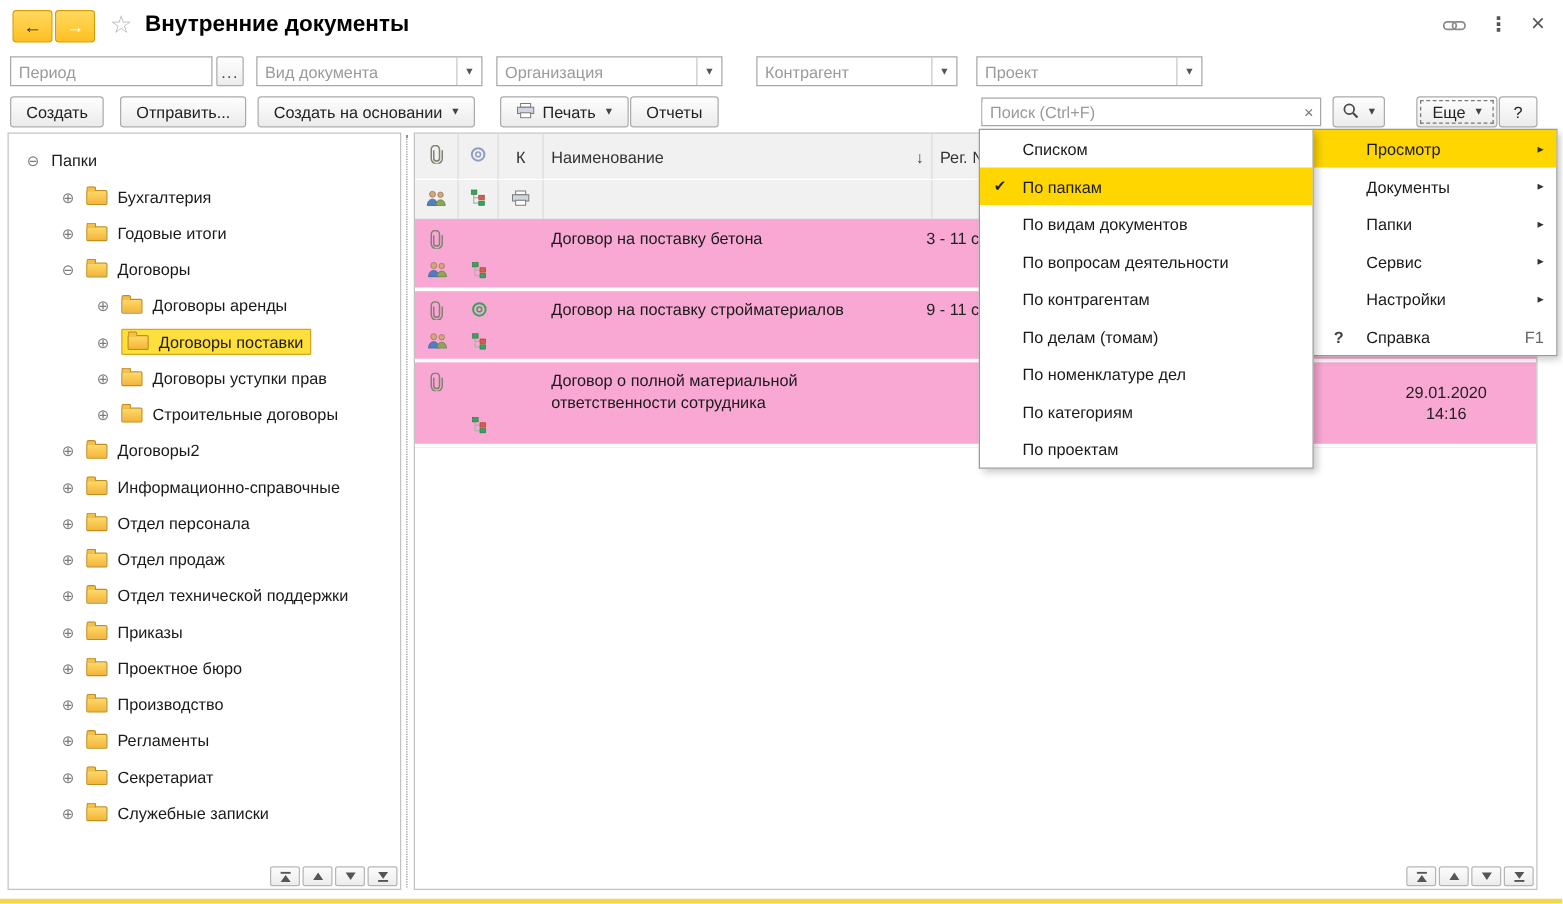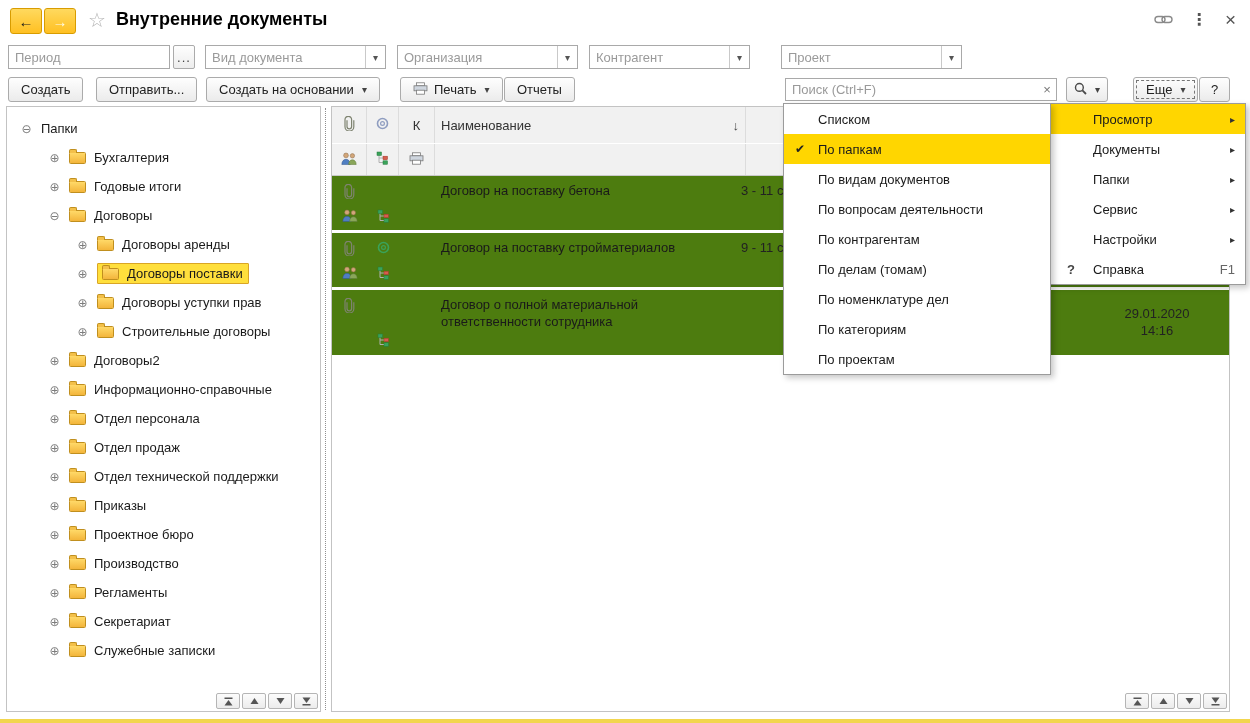--- a/index.html
+++ b/index.html
@@ -65,23 +65,23 @@
   .thr{display:flex;align-items:center}
   .thr.r1{height:36px;border-bottom:1px solid #fff}
   .thr.r2{height:31px}
   .hc{display:flex;align-items:center;justify-content:center;border-right:1px solid #dcdcdc;height:100%;box-sizing:border-box;color:#333}
   .w1{width:35px;flex:0 0 auto}
   .w2{width:32px;flex:0 0 auto}
   .w3{width:36px;flex:0 0 auto}
   .w4{width:311px;flex:0 0 auto}
   .w5{width:341px;flex:0 0 auto}
   .w6{flex:1}
-  .hc.start{justify-content:center;padding:0 6px}
+  .hc.start{justify-content:flex-start;padding:0 6px}
   .sort{margin-left:auto;color:#444;font-size:13px}
-  .trow{position:relative;background:#4d7c0f;border-bottom:3px solid #fff;padding:4px 0 2px;cursor:pointer}
+  .trow{position:relative;background:#f9a8d4;border-bottom:3px solid #fff;padding:4px 0 2px;cursor:pointer}
   .l1{display:flex;align-items:flex-start;min-height:26px}
   .l2{display:flex;align-items:center;height:22px}
   .cell{display:flex;justify-content:center}
   .rname{width:300px;padding:3px 6px 0 6px;line-height:1.3;box-sizing:border-box;flex:0 0 auto}
   .rreg{padding:3px 0 0 6px;color:#222;white-space:nowrap}
   .cdate{position:absolute;right:0;top:0;height:100%;width:144px;display:flex;flex-direction:column;align-items:center;justify-content:center;line-height:1.35;color:#222}
   .pad-ic{padding-top:4px}
 
   
   .pfoot{position:absolute;right:2px;bottom:2px;display:flex;gap:2px}
@@ -130,21 +130,21 @@
 <div class="mini-btn" style="left:173px">...</div>
 
 <div class="filter" style="left:205px;width:181px">
   <input placeholder="Вид документа" style="">
   <span class="combo-arrow">▾</span>
 </div>
 <div class="filter" style="left:397px;width:181px">
   <input placeholder="Организация" style="">
   <span class="combo-arrow">▾</span>
 </div>
-<div class="filter" style="left:589px;width:161px">
+<div class="filter" style="left:605px;width:161px">
   <input placeholder="Контрагент" style="">
   <span class="combo-arrow">▾</span>
 </div>
 <div class="filter" style="left:781px;width:181px">
   <input placeholder="Проект" style="">
   <span class="combo-arrow">▾</span>
 </div>
 
 <div class="btn" style="left:8px">
     <span>Создать</span>

